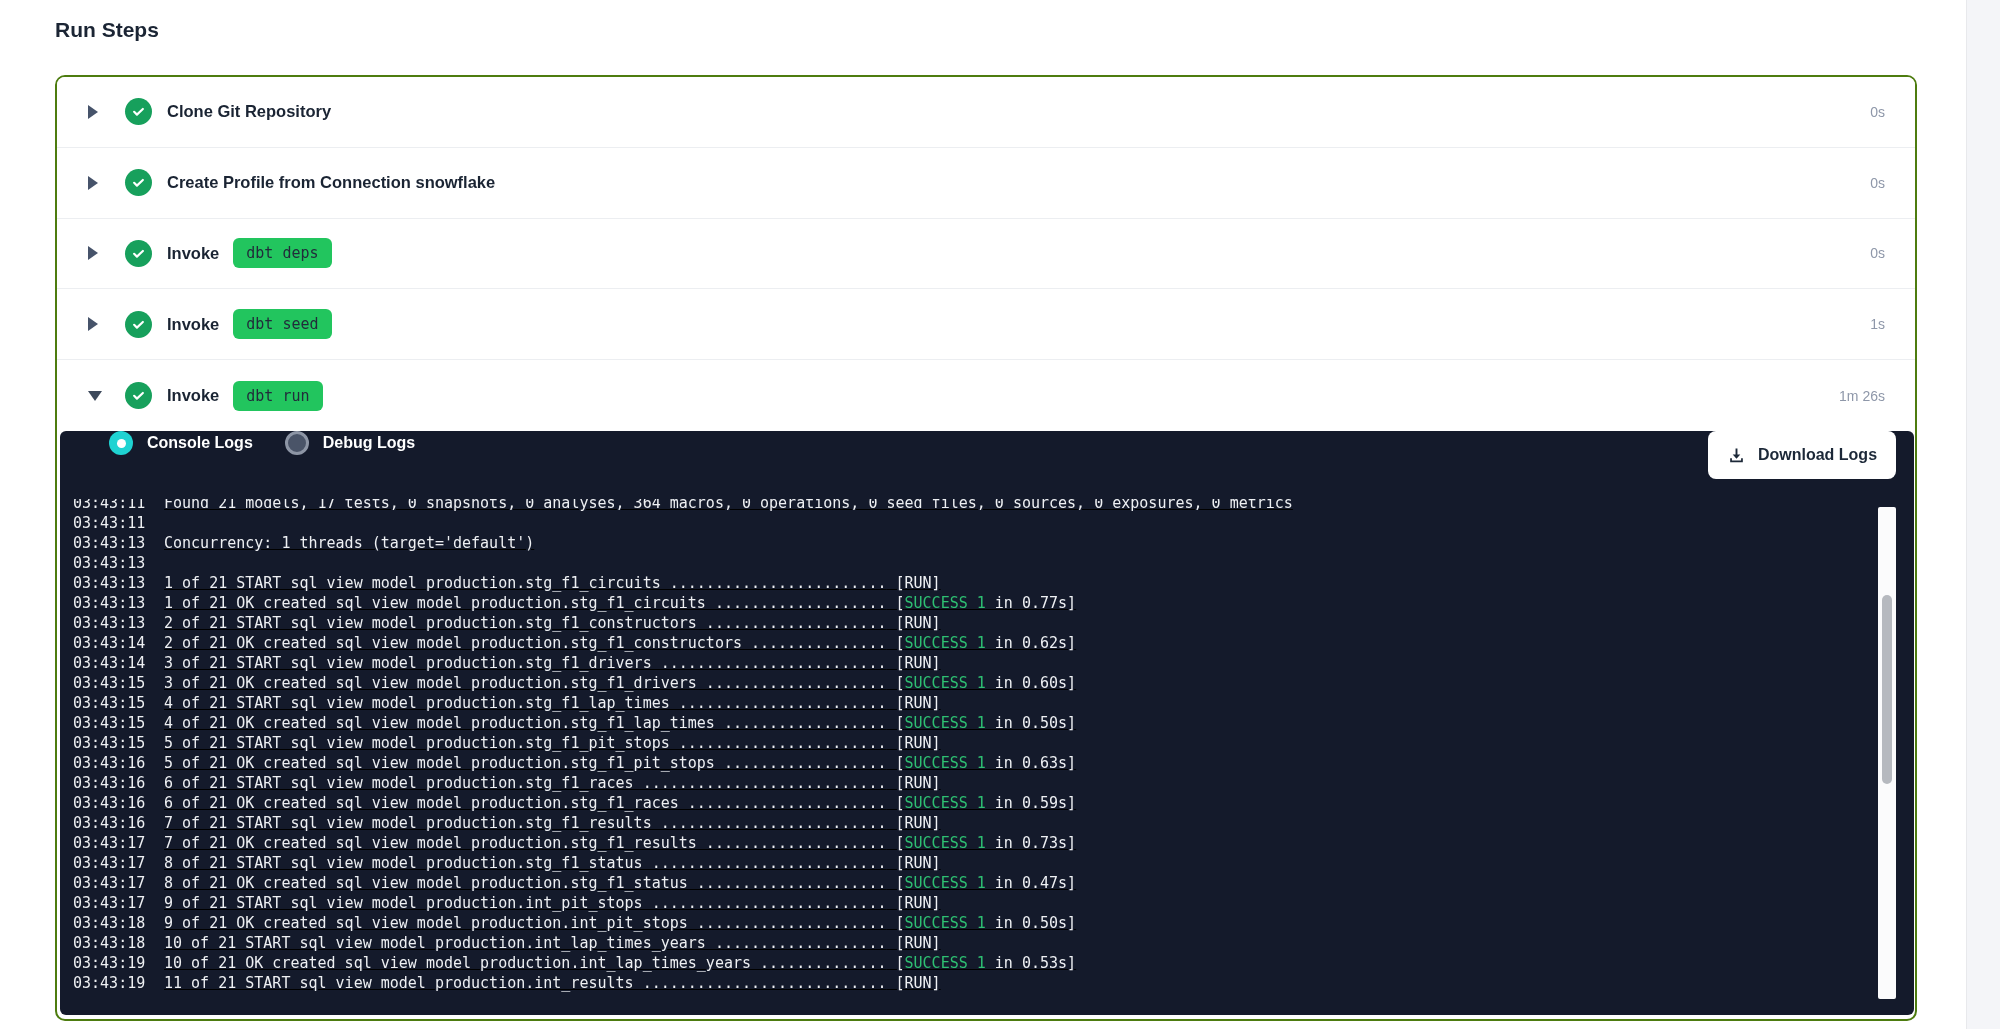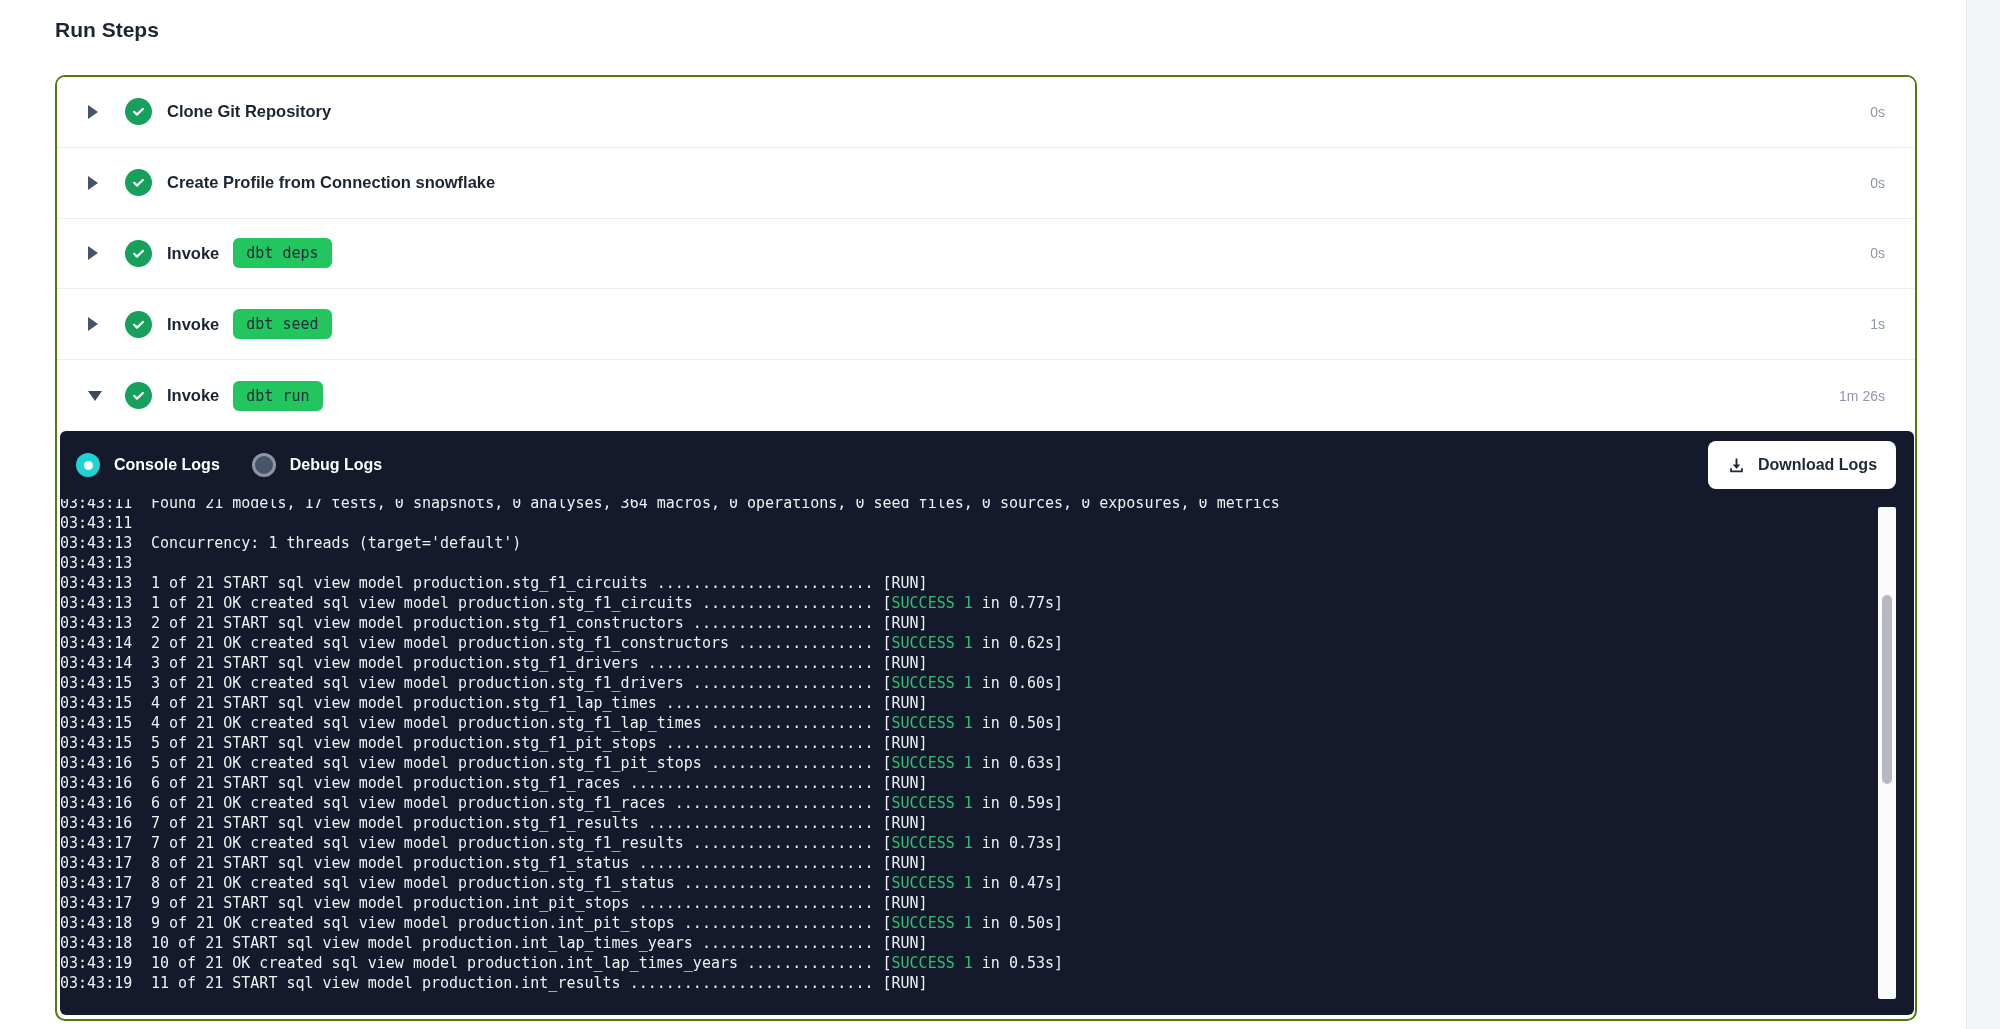--- a/index.html
+++ b/index.html
@@ -37,42 +37,42 @@
   .cmd-chip{
     margin-left:14px;background:#22c55e;border-radius:6px;padding:6px 13px;
     font-family:"DejaVu Sans Mono",monospace;font-size:15px;color:#222c3b;
   }
   .duration{margin-left:auto;color:#8e97a9;font-size:14px;font-weight:400;}
   .log-panel{
     position:absolute;left:3px;top:354px;width:1854px;height:584px;
     background:#141a2b;border-radius:6px;overflow:hidden;
   }
   .panel-header{
-    height:68px;display:flex;align-items:center;
-    padding:0 18px 0 16px;box-sizing:border-box;
+    height:68px;display:flex;align-items:flex-start;
+    padding:0 18px 0 16px;box-sizing:border-box;margin-left:33px;
   }
   .radio-item{display:flex;align-items:center;cursor:pointer;}
   .radio-item.first{margin-right:32px;}
   .radio-outer{
     width:24px;height:24px;border-radius:50%;box-sizing:border-box;
     display:flex;align-items:center;justify-content:center;
   }
   .radio-outer.selected{background:#1fd3d2;}
   .radio-outer.unselected{background:#4a5468;border:3px solid #8d95a5;}
   .radio-dot{width:9px;height:9px;border-radius:50%;background:#ffffff;}
   .radio-label{margin-left:14px;font-size:16px;font-weight:700;color:#ffffff;}
   .download-btn{
     margin-left:auto;height:48px;width:188px;background:#ffffff;border:none;
     border-radius:8px;display:flex;align-items:center;justify-content:center;
     gap:12px;font-family:"Liberation Sans",sans-serif;
     font-size:16px;font-weight:700;color:#1c2838;cursor:pointer;
   }
   .log-viewport{
     position:absolute;left:0;top:68px;right:0;bottom:0;
-    overflow:hidden;box-sizing:border-box;
+    overflow:hidden;padding-left:13px;box-sizing:border-box;text-decoration:underline;
   }
   .log-content{
     margin-top:-6px;
     font-family:"DejaVu Sans Mono",monospace;font-size:15px;line-height:20px;
     color:#eef0f3;white-space:pre;
   }
   .log-line .lt{display:inline-block;width:91px;}
   .log-line .ok{color:#2ec072;}
   .sb-track{
     position:absolute;right:18px;top:76px;width:18px;height:492px;

